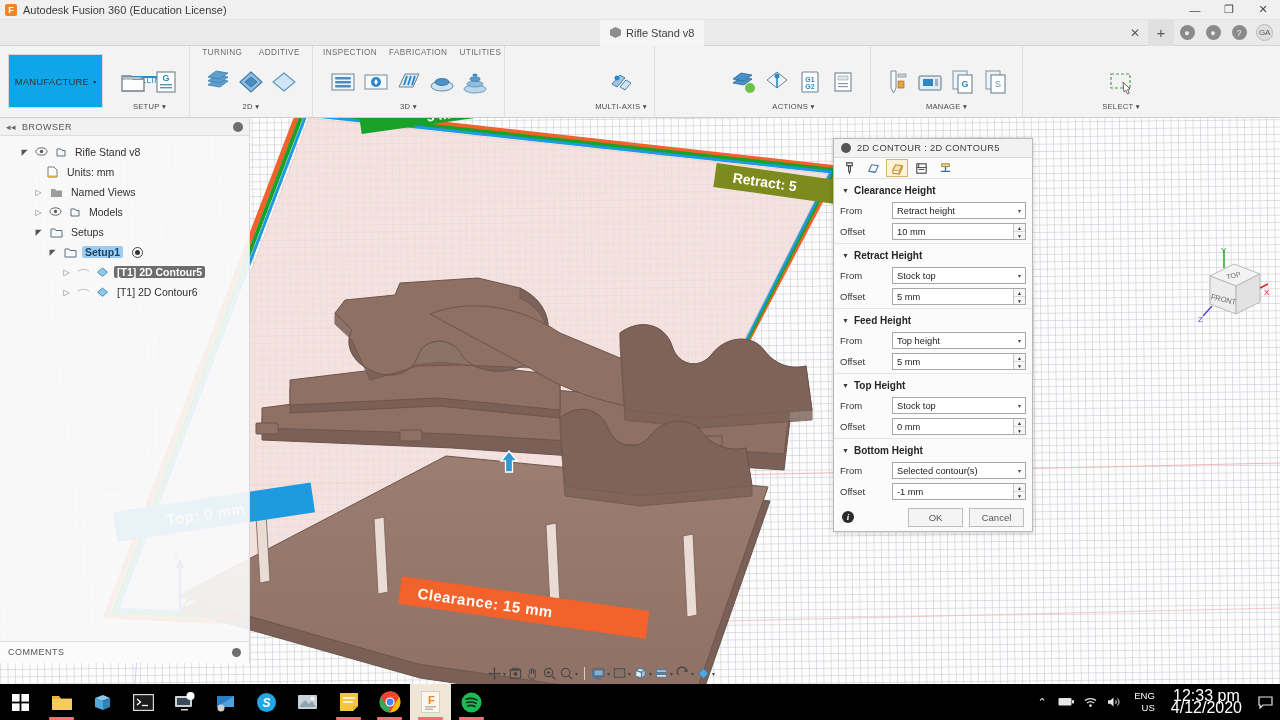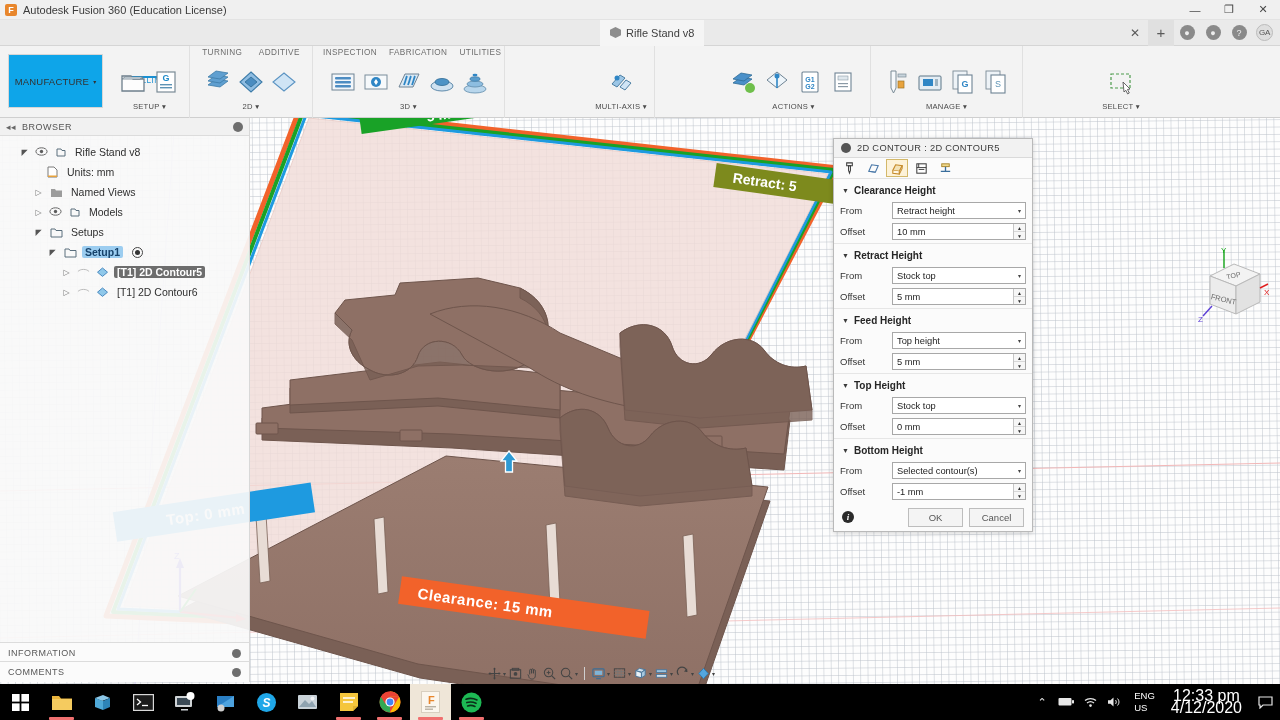--- a/index.html
+++ b/index.html
@@ -127,21 +127,21 @@
 
   
   .botpanel {
     position: absolute; left: 0; width: 250px; height: 21px;
     background: #fbfbfb; border-top: 1px solid #dcdcdc; border-right: 1px solid #d8d8d8;
     display: flex; align-items: center; padding: 0 8px;
     font-size: 9px; color: #585858; letter-spacing: .5px; z-index: 6;
   }
   .botpanel .dot-btn { margin-left: auto; width: 9px; height: 9px; border-radius: 50%; background: #6e6e6e; }
   #info-panel { top: 642px; }
-  #comments-panel { top: 661px; align-items: center; }
+  #comments-panel { top: 641px; align-items: center; }
 
   
   .viewport {
     position: absolute; left: 0; top: 118px; width: 1280px; height: 566px;
     overflow: hidden; background: #fbfbfb;
   }
   .grid-bg {
     position: absolute; inset: 0;
     background-color: #fdfdfd;
     background-image:
@@ -249,21 +249,21 @@
   .tb-item .underline {
     position: absolute; bottom: 0; left: 8px; right: 8px; height: 3px;
     background: #f07070; border-radius: 1px;
   }
   .tray { margin-left: auto; display: flex; align-items: center; height: 36px; color: #fff; }
   .tray-ico {
     width: 24px; display: flex; align-items: center; justify-content: center;
     font-size: 11px; color: #e7e7e7;
   }
   .tray-lang {
-    font-size: 9.5px; line-height: 12px; text-align: left;
+    font-size: 9.5px; line-height: 12px; text-align: right;
     color: #fff; padding: 0 8px;
   }
   .tray-clock {
     font-size: 16px; line-height: 12px; text-align: center;
     color: #fff; padding: 0 8px;
   }
   .tray-notif { width: 30px; display: flex; align-items: center; justify-content: center; }
 </style>
 </head>
 <body>

